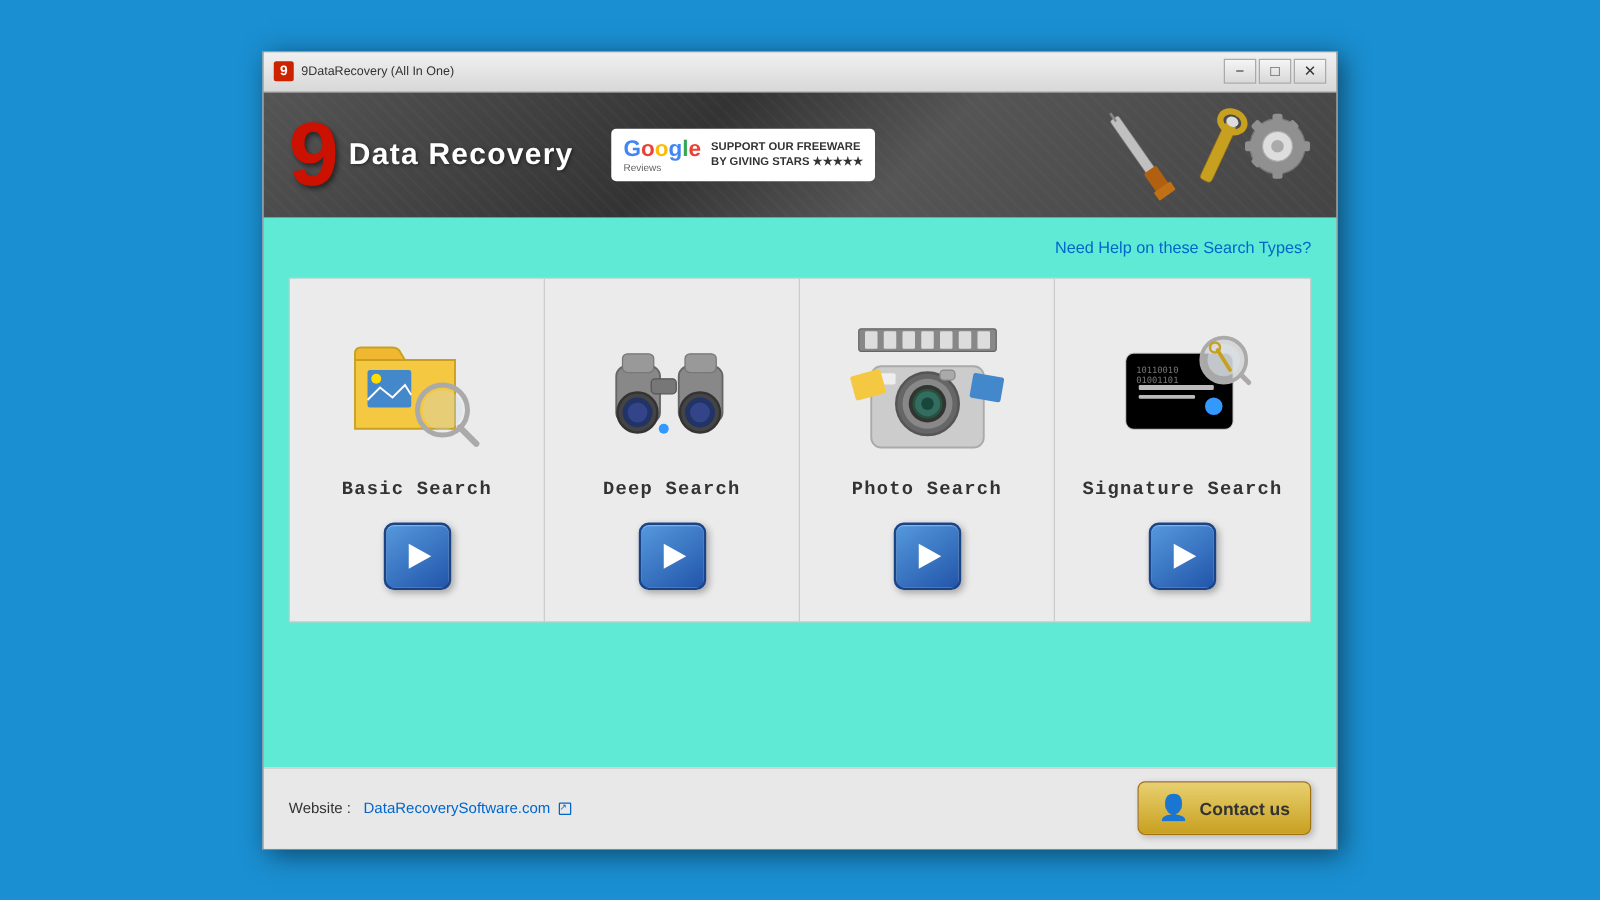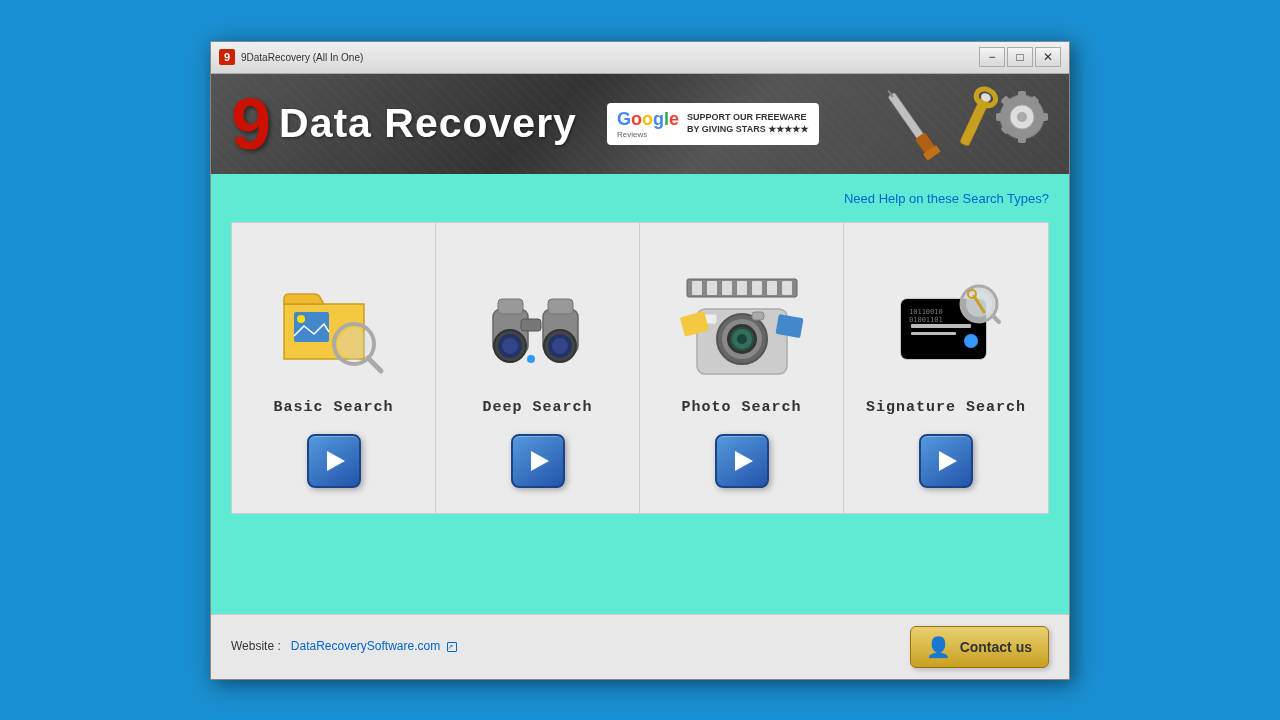--- a/index.html
+++ b/index.html
@@ -105,21 +105,21 @@
     }
 
     .logo-text {
       display: flex;
       flex-direction: column;
       position: relative;
       z-index: 1;
     }
 
     .logo-text-main {
-      font-size: 41px;
+      font-size: 24px;
       font-weight: 700;
       color: white;
       text-shadow: 1px 1px 3px rgba(0,0,0,0.5);
       letter-spacing: 1px;
     }
 
     .logo-text-sub {
       font-size: 20px;
       font-weight: 400;
       color: #ddd;
@@ -192,21 +192,21 @@
       display: grid;
       grid-template-columns: repeat(4, 1fr);
       gap: 0;
       border: 1px solid #ccc;
     }
 
     .search-type-cell {
       display: flex;
       flex-direction: column;
       align-items: center;
-      padding: 36px 15px 25px;
+      padding: 20px 15px 25px;
       border-right: 1px solid #ccc;
       background: #ebebeb;
     }
 
     .search-type-cell:last-child {
       border-right: none;
     }
 
     .search-icon-area {
       width: 160px;

